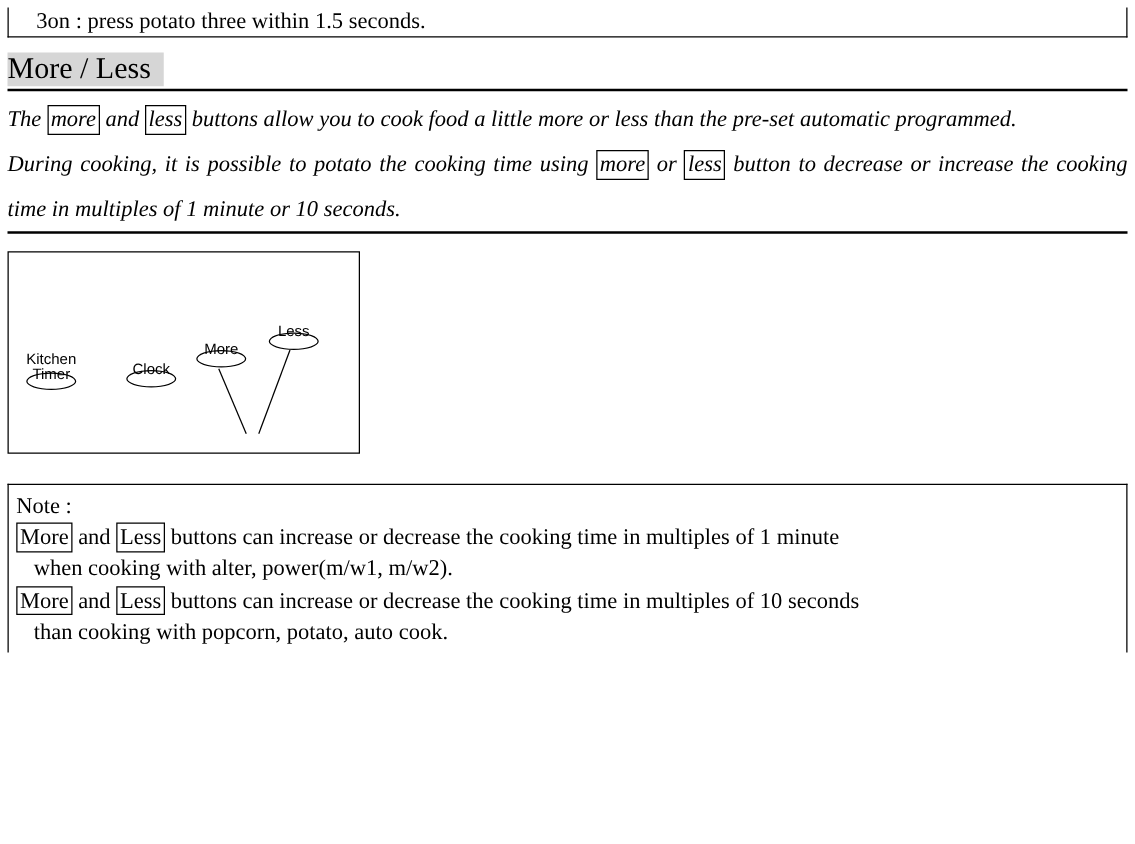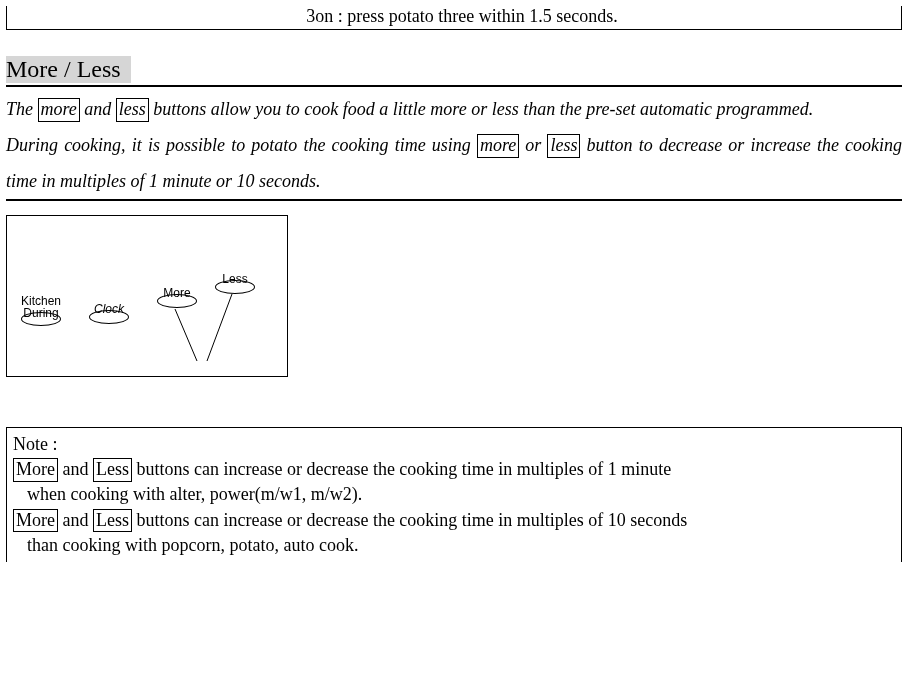--- a/index.html
+++ b/index.html
@@ -9,28 +9,27 @@
     padding: 6px;
     background: #fff;
     color: #000;
     width: 908px;
     box-sizing: border-box;
   }
   .top-box {
     border: 1px solid #000;
     border-top: none;
     padding: 0 6px 2px 22px;
-    text-align: center;
   }
   .section-title {
     background: #d6d6d6;
     display: inline-block;
     padding: 0 10px 0 0;
     font-size: 24px;
-    margin-top: 26px;
+    margin-top: 12px;
   }
   .rule-double-top { border-top: 2px solid #000; margin-top: 2px; }
   .body-block {
     text-align: justify;
     line-height: 2;
     padding-top: 4px;
     font-style: italic;
   }
   .boxed {
     display: inline-block;
@@ -54,21 +53,21 @@
   .oval {
     border: 1px solid #000;
     border-radius: 50%;
     width: 38px;
     height: 12px;
     margin: 0 auto;
   }
   .note-box {
     border: 1px solid #000;
     border-bottom: none;
-    margin-top: 50px;
+    margin-top: 24px;
     padding: 4px 6px 4px 6px;
     line-height: 1.4;
   }
   .indent { padding-left: 14px; display: block; }
 </style>
 </head>
 <body>
 
 
 
@@ -83,24 +82,24 @@
   <span>The </span><span class="boxed">more</span><span> and </span><span class="boxed">less</span><span> buttons allow you to cook food a little more or less than the pre-set automatic programmed.</span>
   <br>
   <span>During cooking, it is possible to potato the cooking time using </span><span class="boxed">more</span><span> or </span><span class="boxed">less</span><span>   button to decrease or increase the cooking time in multiples of 1 minute or 10 seconds.</span>
   <br>
 </div>
 <div class="rule-double-bottom"></div>
 
 <div class="panel-box">
   <div class="ovalbtn" style="left:14px; top:78px;">
     <div>Kitchen</div>
-    <div style="margin-top:-2px;">During</div>
+    <div style="margin-top:-2px;">Timer</div>
     <div class="oval" style="margin-top:-8px;"></div>
   </div>
-  <div class="ovalbtn" style="left:82px; top:86px;font-style:italic;">
+  <div class="ovalbtn" style="left:94px; top:86px;">
     <div>Clock</div>
     <div class="oval" style="margin-top:-6px;"></div>
   </div>
   <div class="ovalbtn" style="left:150px; top:70px;">
     <div>More</div>
     <div class="oval" style="margin-top:-6px;"></div>
   </div>
   <div class="ovalbtn" style="left:208px; top:56px;">
     <div>Less</div>
     <div class="oval" style="margin-top:-6px;"></div>

